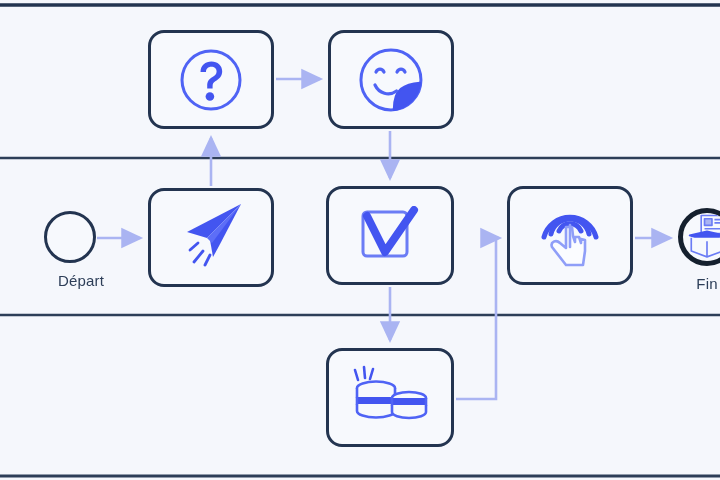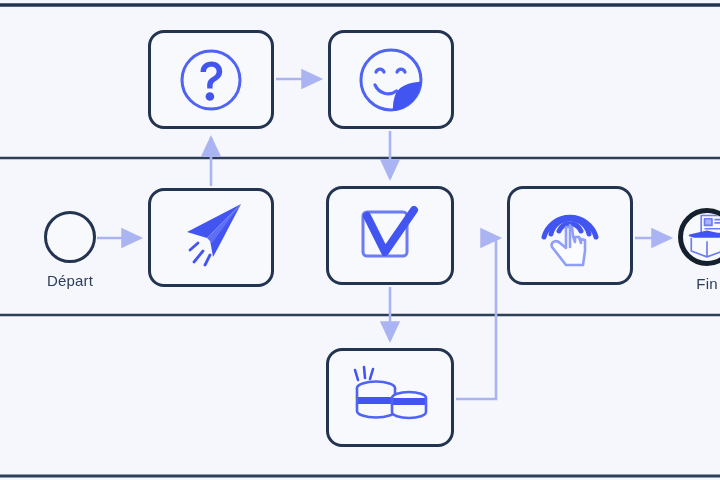--- a/index.html
+++ b/index.html
@@ -81,21 +81,21 @@
       <path d="M211,186 L211,138" marker-end="url(#arrowhead)"></path>
       <path d="M276,79 L320,79" marker-end="url(#arrowhead)"></path>
       <path d="M390,131 L390,178" marker-end="url(#arrowhead)"></path>
       <path d="M390,287 L390,340" marker-end="url(#arrowhead)"></path>
       <path d="M456,399 L496,399 L496,238 L499,238" marker-end="url(#arrowhead)"></path>
       <path d="M635,238 L670,238" marker-end="url(#arrowhead)"></path>
     </g>
   </svg>
 
   <div class="event-circle event-start" id="ev-start" style="left: 44px; top: 211px; width: 52px; height: 52px;"></div>
-  <div class="event-label" id="ev-start-label" style="left: 14px; top: 272px; width: 112px;">Départ</div>
+  <div class="event-label" id="ev-start-label" style="left: 25px; top: 272px; width: 112px;">Départ</div>
 
   <div class="event-circle event-end" id="ev-end" style="left: 678px; top: 208px; width: 58px; height: 58px;">
     <svg width="100%" height="100%" viewBox="0 0 58 58">
       <g fill="none" stroke="#6b7cf5" stroke-width="2" stroke-linejoin="round">
         <rect x="22" y="3" width="30" height="22" fill="#f7f9fd"></rect>
         <rect x="26" y="7" width="9" height="8" fill="#aab4f2"></rect>
         <line x1="38" y1="8" x2="49" y2="8"></line>
         <line x1="38" y1="12" x2="49" y2="12"></line>
         <line x1="26" y1="19" x2="49" y2="19"></line>
         <path d="M8,27 L29,22 L50,27 L29,34 Z" fill="#4355f0" stroke="#4355f0"></path>

